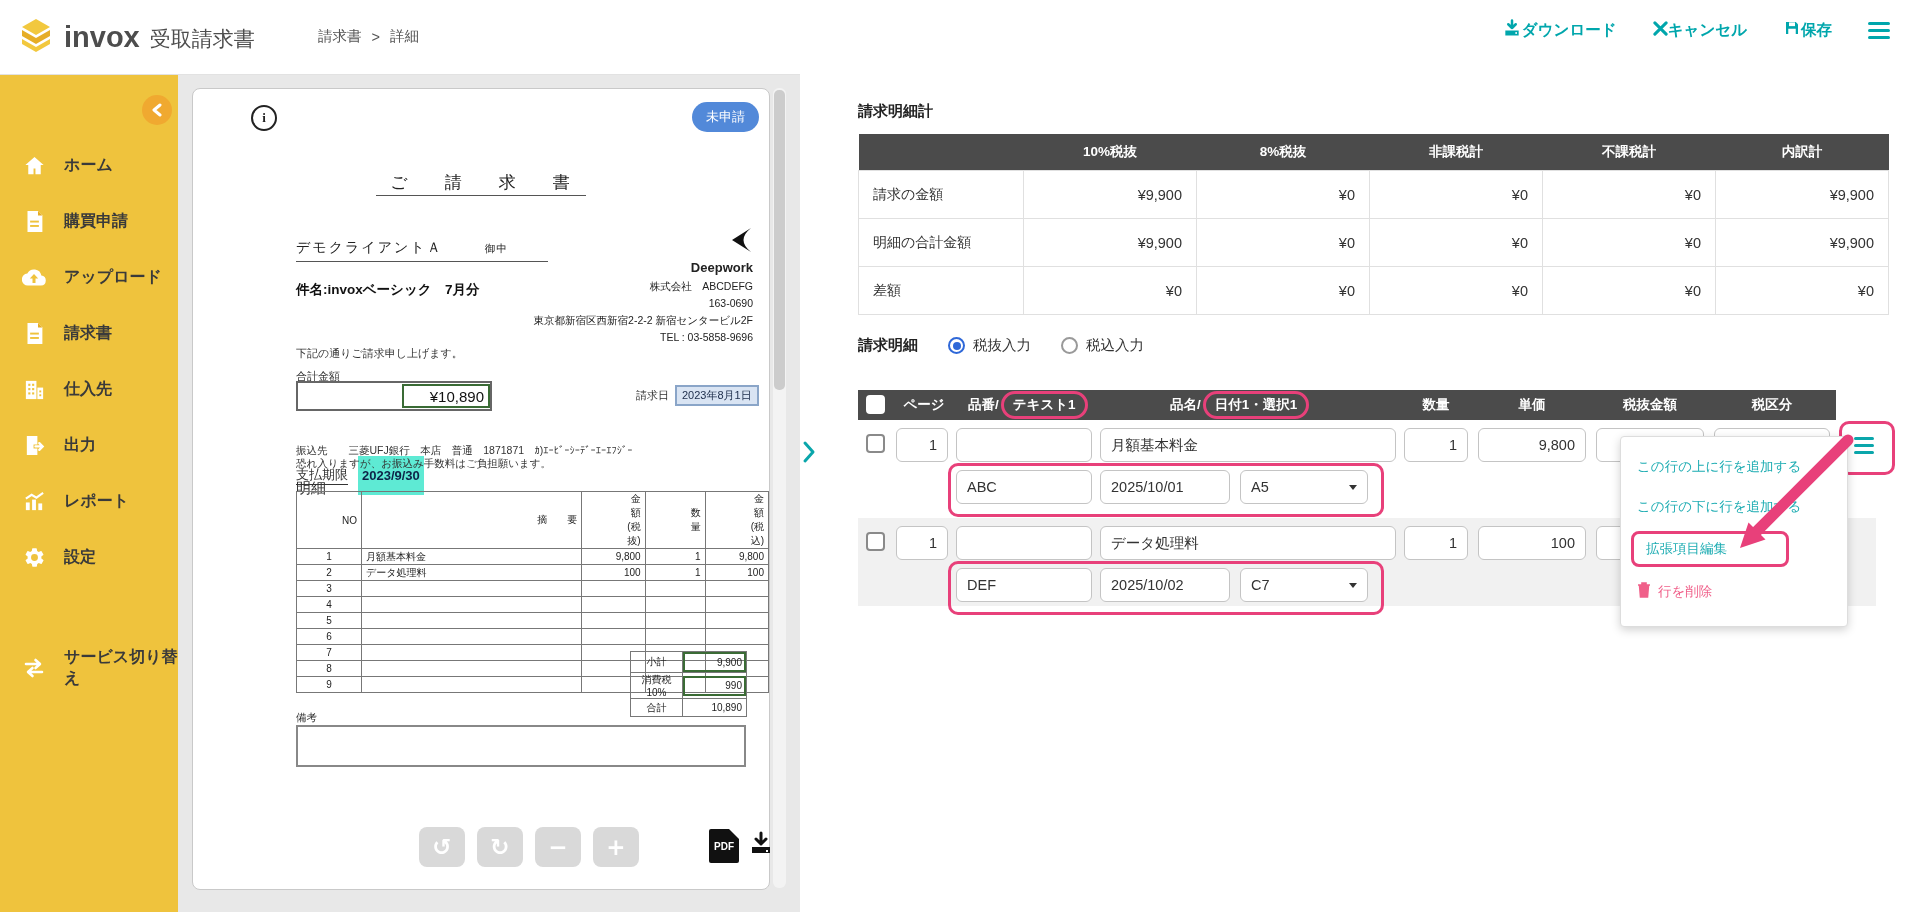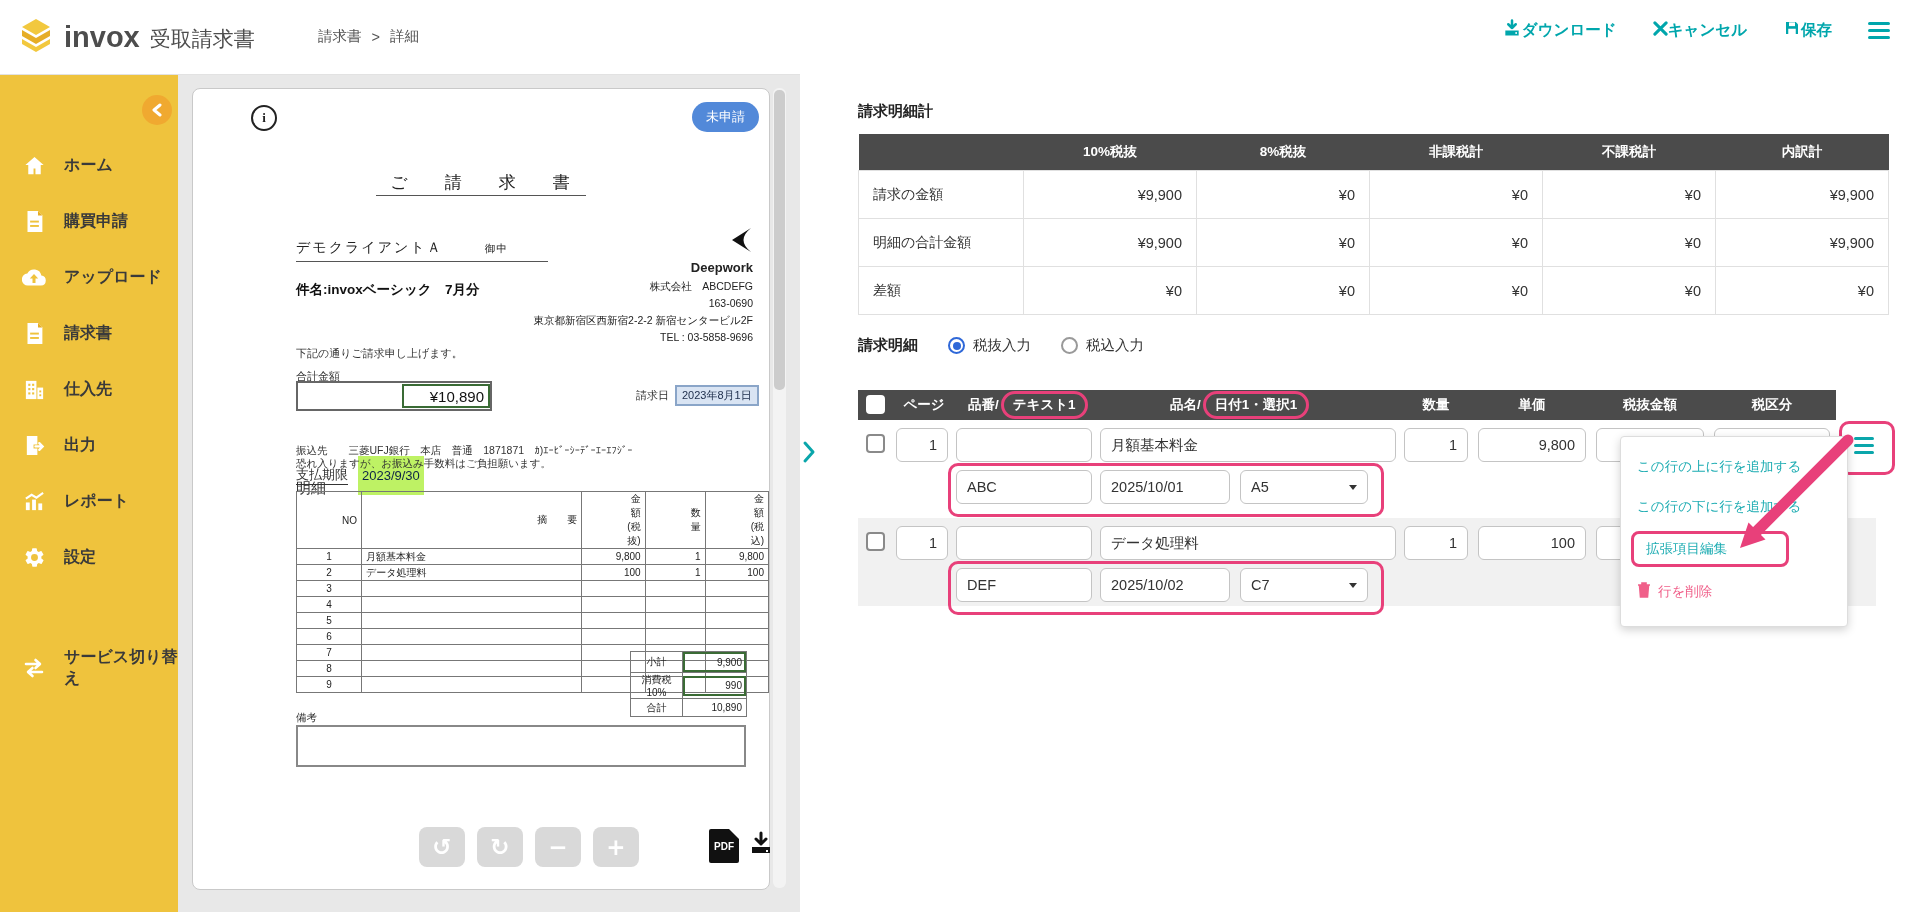--- a/index.html
+++ b/index.html
@@ -47,21 +47,21 @@
   .greeting{position:absolute;left:103px;top:257px;font-size:11px;}
   .total-label{position:absolute;left:103px;top:280px;font-size:11px;}
   .amount-box{position:absolute;left:103px;top:292px;width:196px;height:30px;border:2px solid #666;
     display:flex;justify-content:flex-end;align-items:center;box-sizing:border-box;}
   .amount-inner{border:2px solid #3a6b35;height:24px;min-width:88px;display:flex;align-items:center;
     justify-content:flex-end;padding:0 4px;font-size:15px;box-sizing:border-box;color:#111;}
   .issue-row{position:absolute;left:443px;top:296px;font-size:11px;display:flex;gap:6px;align-items:center;}
   .issue-val{border:2px solid #8aa5c8;background:#d9e4f3;padding:1px 5px;color:#1c2c4a;}
   .due-row{position:absolute;left:103px;top:331px;font-size:13px;display:flex;gap:10px;align-items:center;margin-top:36px;}
   .due-label{border-bottom:1px solid #333;}
-  .due-val{background:#bef264;color:#0d2347;font-weight:normal;padding:12px 4px;}
+  .due-val{background:#5eead4;color:#0d2347;font-weight:bold;padding:12px 4px;}
   .bank-row{position:absolute;left:103px;top:355px;font-size:10.5px;}
   .fee-row{position:absolute;left:103px;top:368px;font-size:10.5px;}
   .detail-lab{position:absolute;left:103px;top:390px;font-size:15px;}
   .inv-table{position:absolute;left:103px;top:402px;border-collapse:collapse;font-size:10px;color:#222;}
   .inv-table th,.inv-table td{border:1px solid #777;padding:0 4px;height:16px;box-sizing:border-box;}
   .inv-table th{height:19px;font-weight:normal;text-align:right;padding-left:45px;}
   .inv-table td.c{text-align:center;}
   .inv-table td.r{text-align:right;}
   .inv-totals{position:absolute;left:437px;top:562px;border-collapse:collapse;font-size:10px;color:#222;}
   .inv-totals td{border:1px solid #777;height:18px;padding:0;box-sizing:border-box;}

